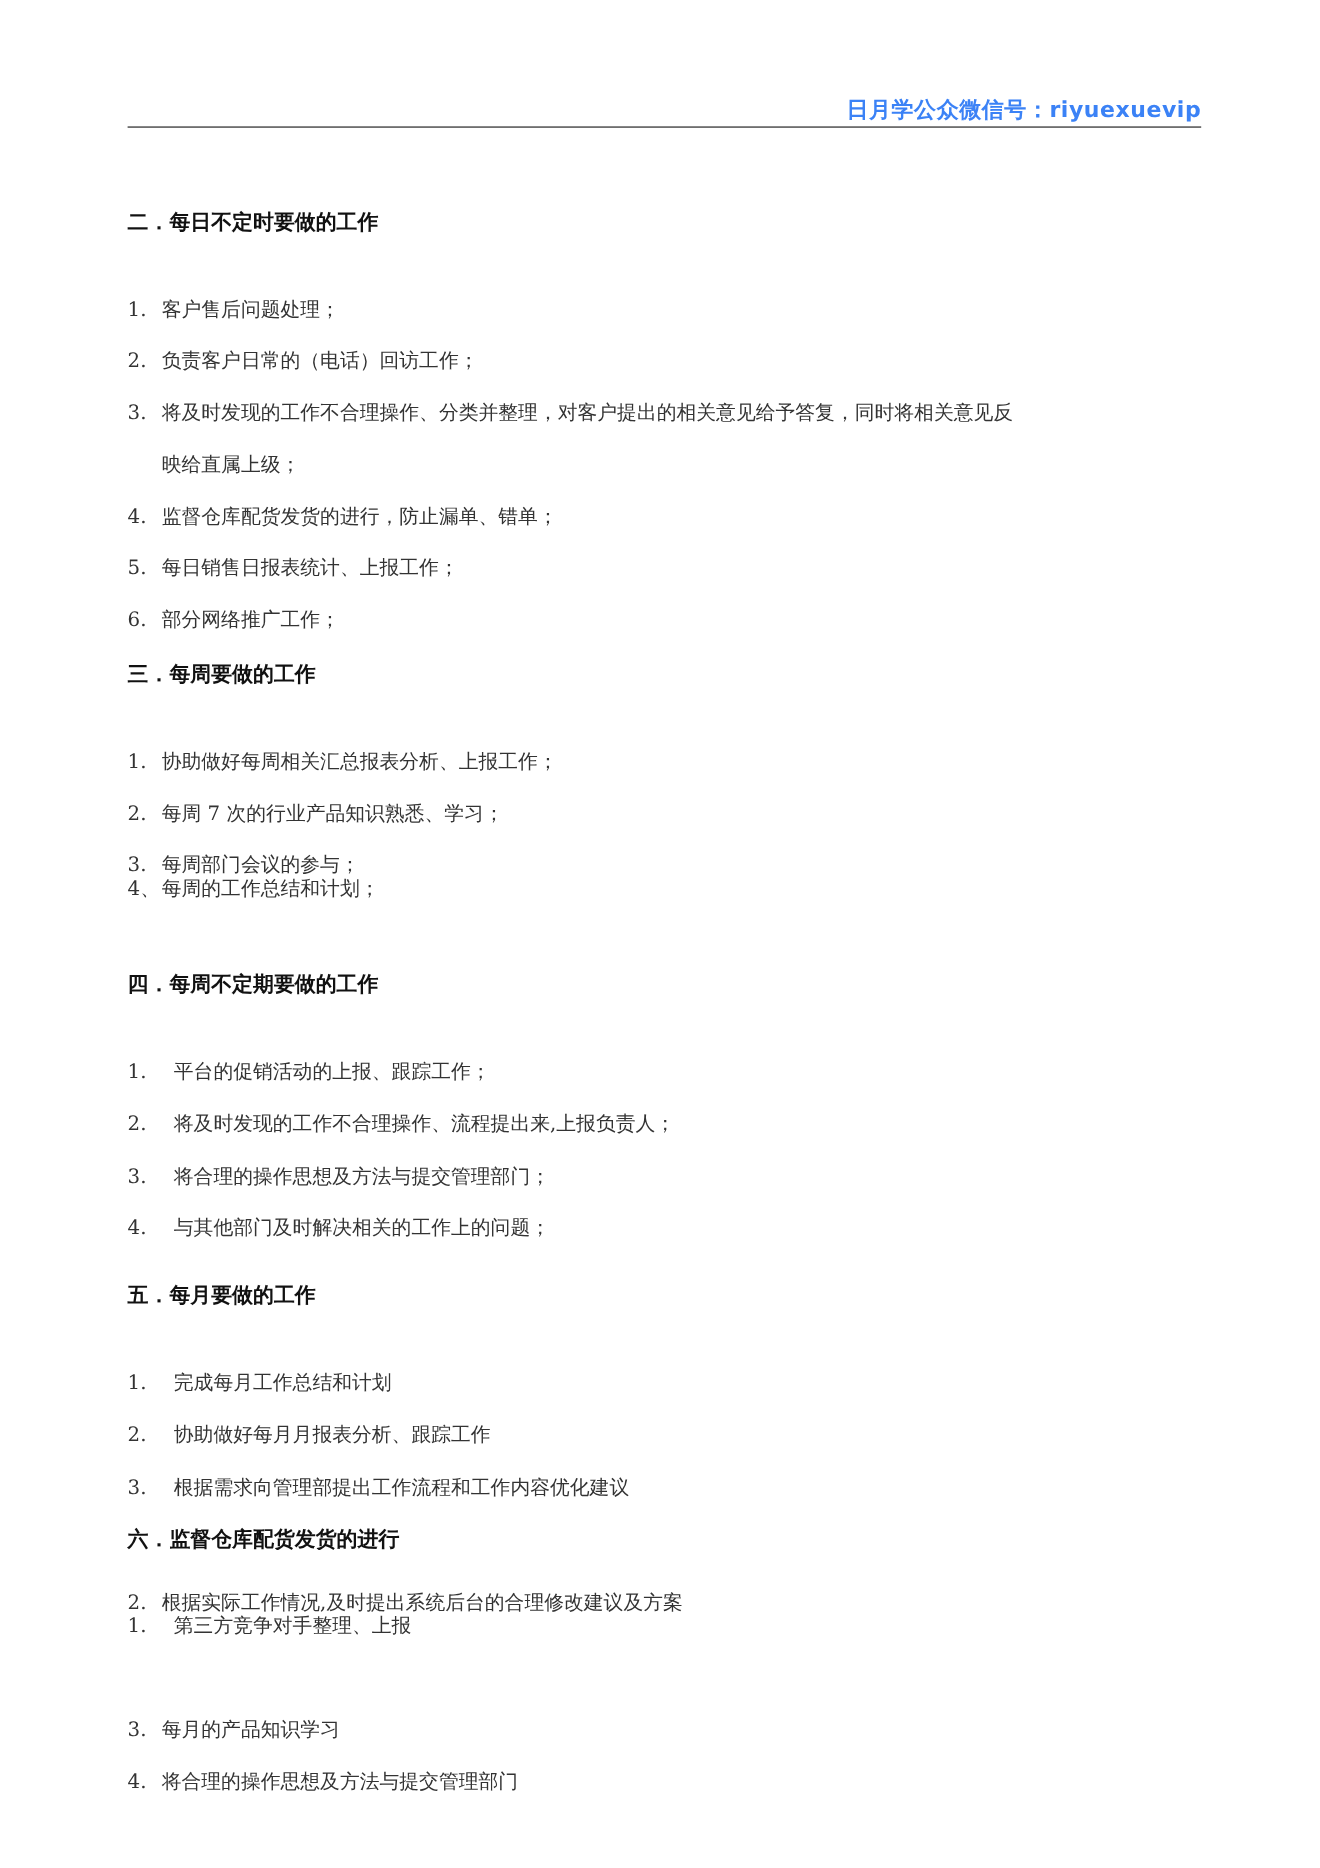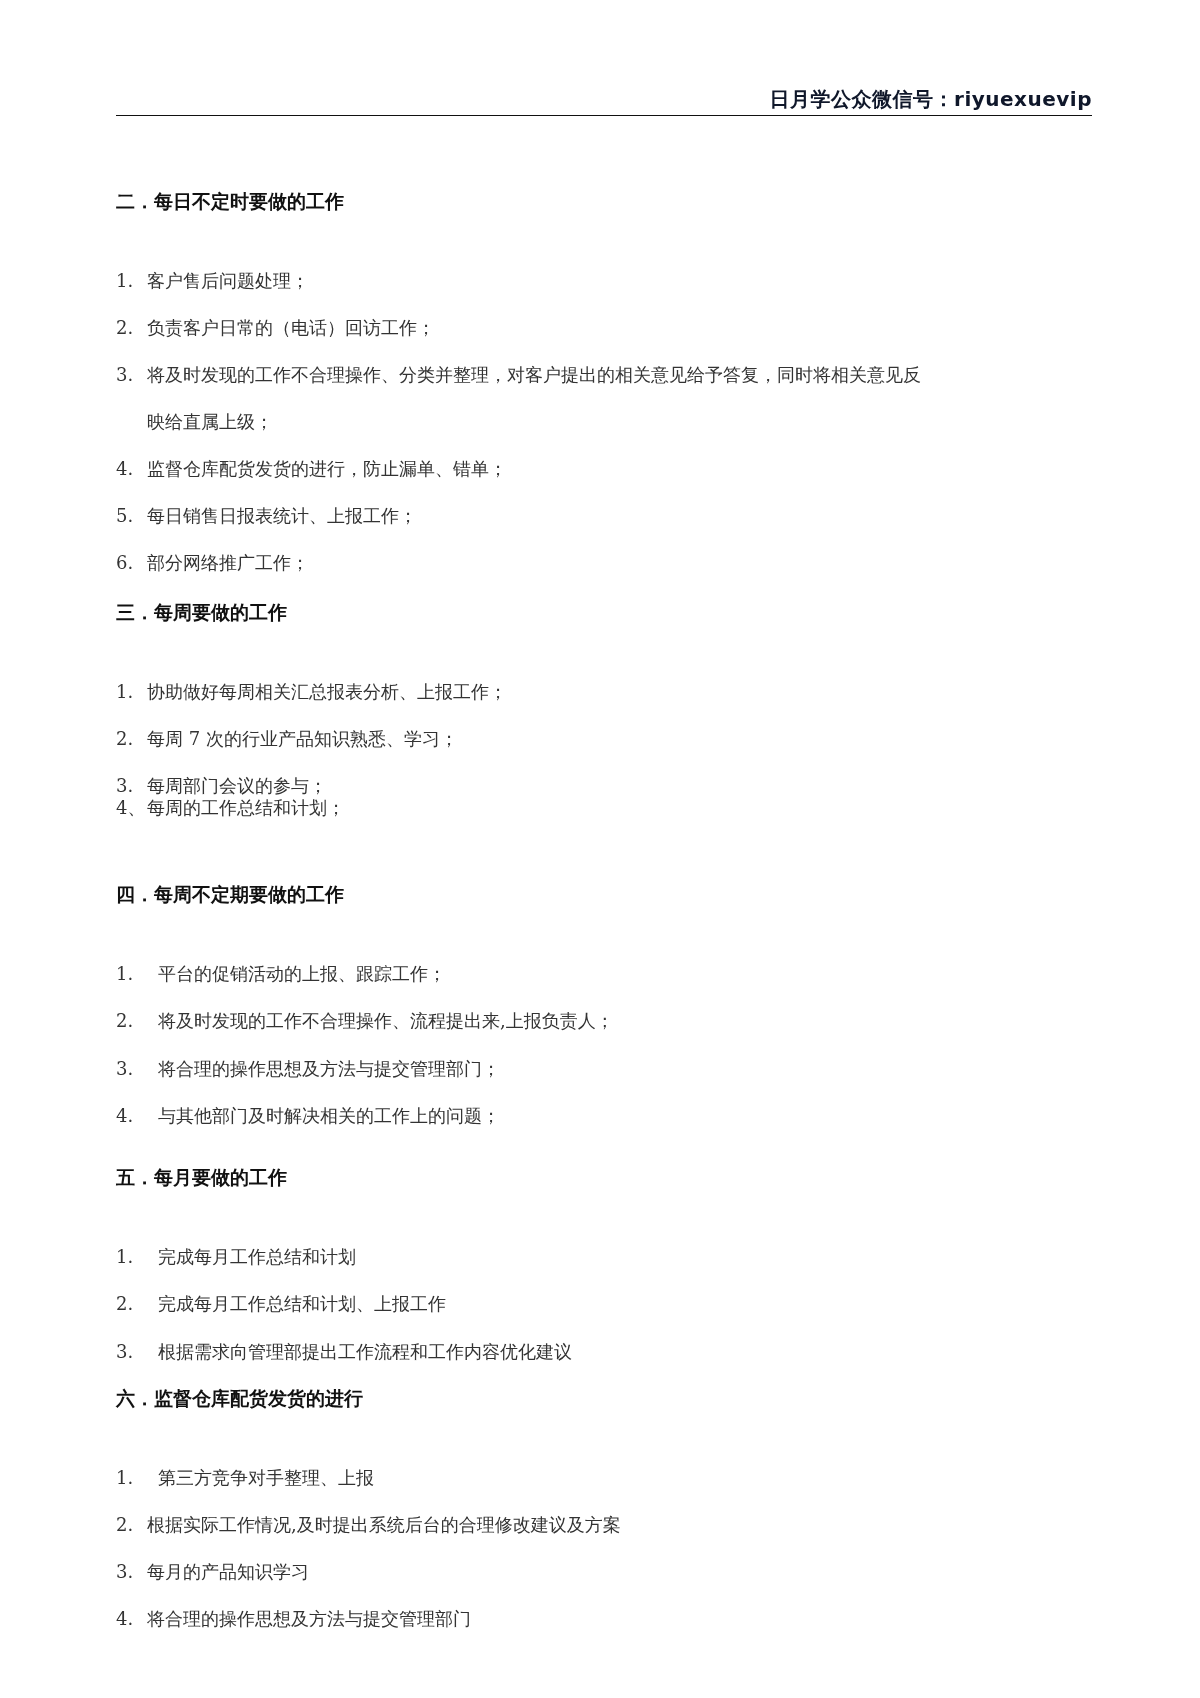--- a/index.html
+++ b/index.html
@@ -1,18 +1,18 @@
 <!DOCTYPE html>
 <html><head>
 <meta charset="utf-8">
 <style>
   html, body { margin: 0; padding: 0; background: #ffffff; }
   body { width: 1200px; height: 1698px; position: relative; overflow: hidden;
          font-family: "DejaVu Serif", "Liberation Serif", serif; color: #222; }
-  .header-text { position: absolute; right: 108px; top: 86px; color: #0f172a;
+  .header-text { position: absolute; right: 108px; top: 86px; color: #3b82f6;
          font-weight: bold; font-size: 20px; letter-spacing: 0.5px;
          font-family: "DejaVu Sans", "Liberation Sans", sans-serif; }
   .header-rule { position: absolute; left: 116px; right: 108px; top: 115px; height: 0;
          border-top: 1.5px solid #111; }
   .content { position: absolute; left: 116px; width: 976px; }
   .sec-title { position: absolute; left: 0; font-weight: bold; font-size: 19px; color: #111;
          font-family: Liberation Sans, sans-serif; white-space: nowrap; }
   .item { position: absolute; left: 0; font-size: 18px; color: #333; white-space: nowrap; }
   .item .num { display: inline-block; }
   .item .txt { display: inline-block; margin-top: 32px; }
@@ -43,22 +43,22 @@
   <div class="item" style="top:764px"><span class="num" style="width:31px">4、</span><span class="txt">每周的工作总结和计划；</span></div>
 
   <div class="sec-title" style="top:882px">四．每周不定期要做的工作</div>
   <div class="item" style="top:930px"><span class="num" style="width:42px">1.</span><span class="txt">平台的促销活动的上报、跟踪工作；</span></div>
   <div class="item" style="top:977px"><span class="num" style="width:42px">2.</span><span class="txt">将及时发现的工作不合理操作、流程提出来,上报负责人；</span></div>
   <div class="item" style="top:1025px"><span class="num" style="width:42px">3.</span><span class="txt">将合理的操作思想及方法与提交管理部门；</span></div>
   <div class="item" style="top:1072px"><span class="num" style="width:42px">4.</span><span class="txt">与其他部门及时解决相关的工作上的问题；</span></div>
 
   <div class="sec-title" style="top:1165px">五．每月要做的工作</div>
   <div class="item" style="top:1213px"><span class="num" style="width:42px">1.</span><span class="txt">完成每月工作总结和计划</span></div>
-  <div class="item" style="top:1260px"><span class="num" style="width:42px">2.</span><span class="txt">完成每月工作总结和计划、上报工作</span></div>
+  <div class="item" style="top:1260px"><span class="num" style="width:42px">2.</span><span class="txt">协助做好每月月报表分析、跟踪工作</span></div>
   <div class="item" style="top:1308px"><span class="num" style="width:42px">3.</span><span class="txt">根据需求向管理部提出工作流程和工作内容优化建议</span></div>
 
   <div class="sec-title" style="top:1386px">六．监督仓库配货发货的进行</div>
   <div class="item" style="top:1434px"><span class="num" style="width:42px">1.</span><span class="txt">第三方竞争对手整理、上报</span></div>
-  <div class="item" style="top:1481px"><span class="num" style="width:31px">2.</span><span class="txt">根据实际工作情况,及时提出系统后台的合理修改建议及方案</span></div>
+  <div class="item" style="top:1413px"><span class="num" style="width:31px">2.</span><span class="txt">根据实际工作情况,及时提出系统后台的合理修改建议及方案</span></div>
   <div class="item" style="top:1528px"><span class="num" style="width:31px">3.</span><span class="txt">每月的产品知识学习</span></div>
   <div class="item" style="top:1575px"><span class="num" style="width:31px">4.</span><span class="txt">将合理的操作思想及方法与提交管理部门</span></div>
 
 </div>
 
 </body></html>

